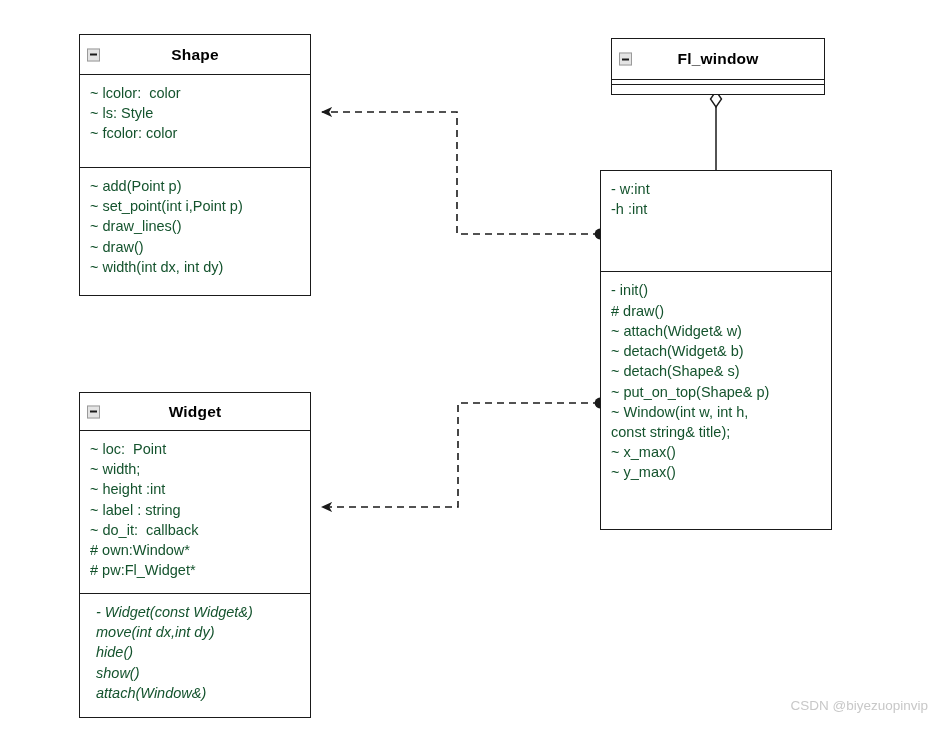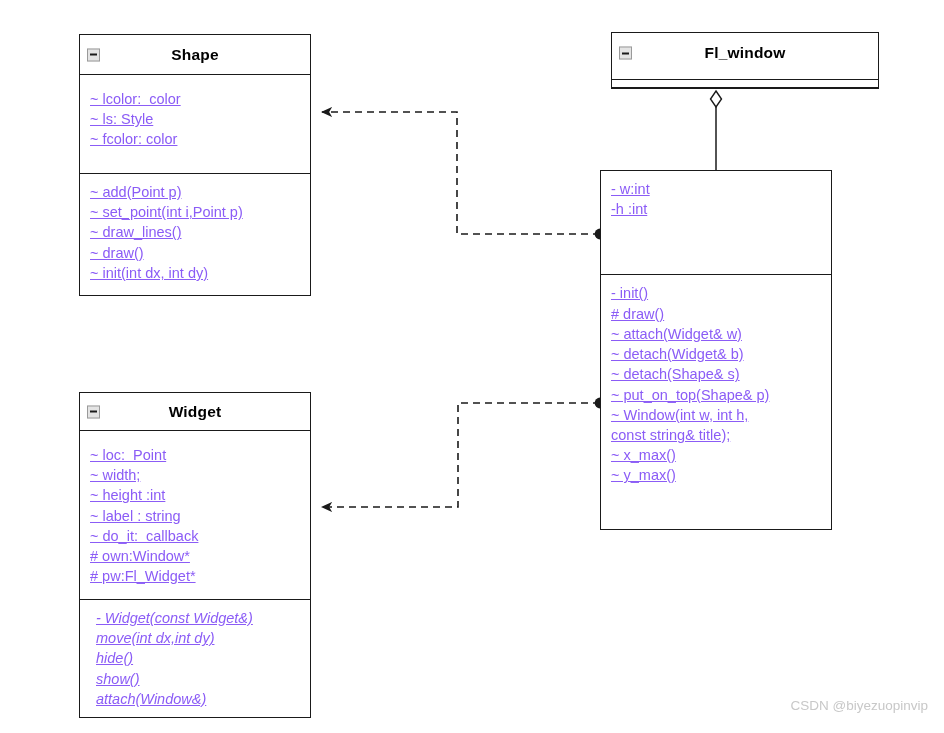--- a/index.html
+++ b/index.html
@@ -18,21 +18,20 @@
 
   
   .uml-class {
     position: absolute;
     box-sizing: border-box;
     background: #ffffff;
     border: 1.6px solid #1a1a1a;
     display: flex;
     flex-direction: column;
     z-index: 3;
-    gap: 6px;
   }
   .uml-header {
     position: relative;
     box-sizing: border-box;
     border-bottom: 1.6px solid #1a1a1a;
     display: flex;
     align-items: center;
     justify-content: center;
     flex: 0 0 auto;
   }
@@ -68,24 +67,23 @@
     box-sizing: border-box;
     padding: 8px 10px 6px 10px;
     flex: 1 1 auto;
     overflow: hidden;
   }
   .uml-compartment.divided {
     border-top: 1.6px solid #1a1a1a;
   }
   .uml-row {
     font-size: 14.5px;
-    color: #8b5cf6;
+    color: #14532d;
     line-height: 20.2px;
     white-space: pre;
-    text-decoration: underline;
   }
   .italic .uml-row {
     font-style: italic;
     margin-left: 6px;
   }
 
   
   .thin-strip {
     box-sizing: border-box;
     height: 5px;
@@ -155,21 +153,21 @@
     <div class="uml-compartment" style="height:80px;">
       <div class="uml-row">~ lcolor:  color</div>
       <div class="uml-row">~ ls: Style</div>
       <div class="uml-row">~ fcolor: color</div>
     </div>
     <div class="uml-compartment divided">
       <div class="uml-row">~ add(Point p)</div>
       <div class="uml-row">~ set_point(int i,Point p)</div>
       <div class="uml-row">~ draw_lines()</div>
       <div class="uml-row">~ draw()</div>
-      <div class="uml-row">~ init(int dx, int dy)</div>
+      <div class="uml-row">~ width(int dx, int dy)</div>
     </div>
   </div>
 
   <div class="uml-class" style="left:79px; top:392px; width:232px; height:326px;">
     <div class="uml-header" style="height:38px;">
       <span class="collapse-icon">
           <span></span>
         </span>
       <span class="uml-title">Widget</span>
     </div>
@@ -184,21 +182,21 @@
     </div>
     <div class="uml-compartment divided italic">
       <div class="uml-row">- Widget(const Widget&amp;)</div>
       <div class="uml-row">move(int dx,int dy)</div>
       <div class="uml-row">hide()</div>
       <div class="uml-row">show()</div>
       <div class="uml-row">attach(Window&amp;)</div>
     </div>
   </div>
 
-  <div class="uml-class" style="left:611px; top:32px; width:268px; height:57px;">
+  <div class="uml-class" style="left:611px; top:38px; width:214px; height:57px;">
     <div class="uml-header" style="height:40px; border-bottom:none;">
       <span class="collapse-icon">
           <span></span>
         </span>
       <span class="uml-title">Fl_window</span>
     </div>
     <div class="thin-strip"></div>
     <div class="thin-strip"></div>
   </div>
 

